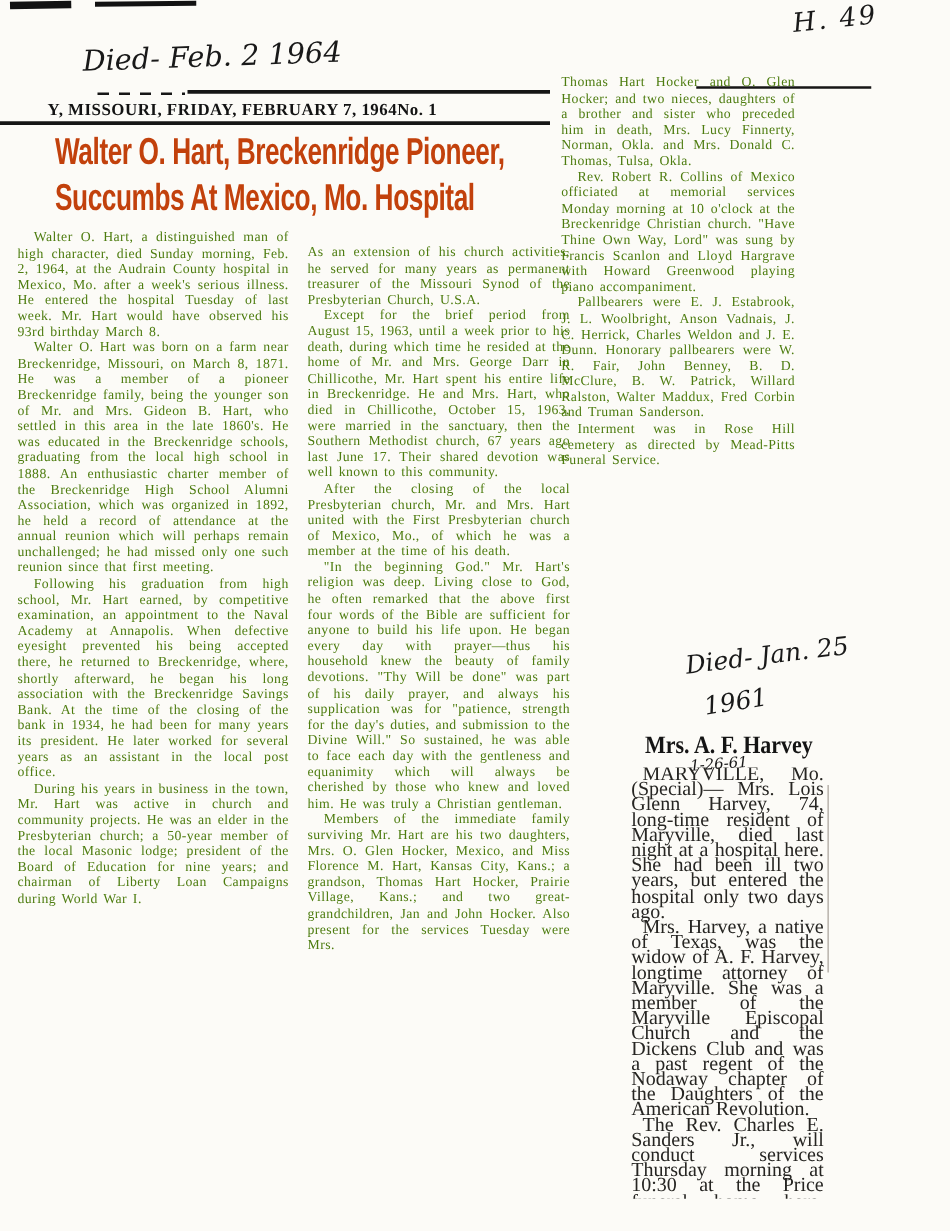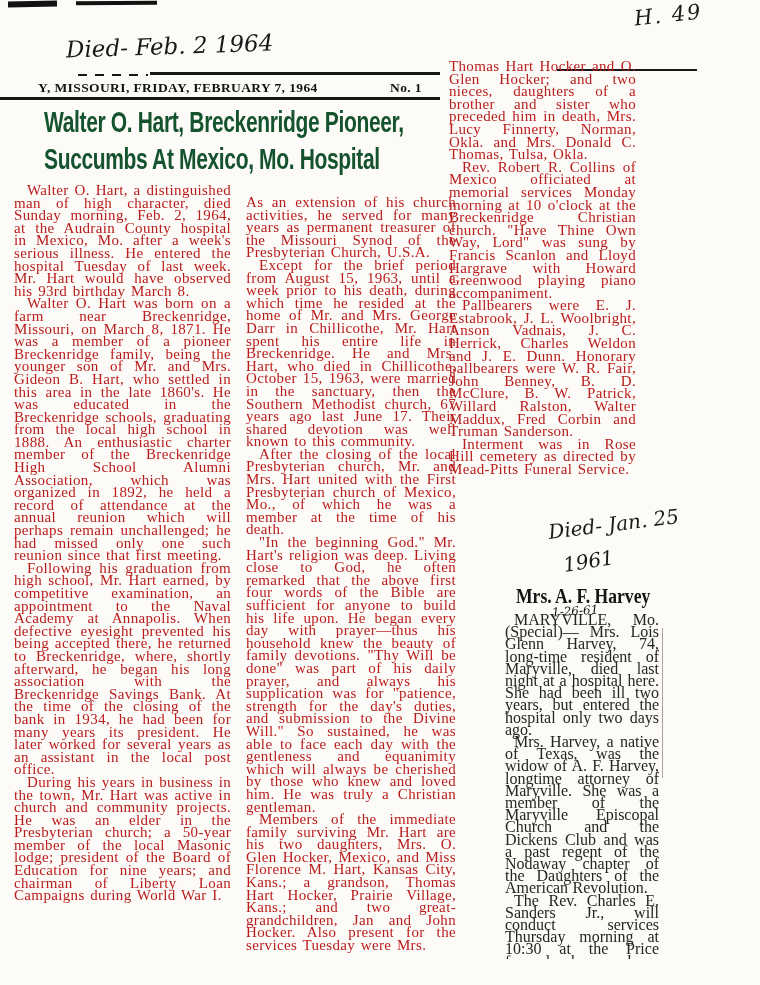--- a/index.html
+++ b/index.html
@@ -29,39 +29,39 @@
   
   .rule{position:absolute;background:#161616;}
   .rule-dashes{
     position:absolute;left:78px;top:74px;width:70px;height:2px;
     background:repeating-linear-gradient(90deg,#161616 0 9px,transparent 9px 17px);
   }
   .harvey-rule{position:absolute;left:662px;top:628px;width:1px;height:150px;background:#a9a49c;}
   
   .masthead{
     position:absolute;left:38px;top:80px;width:384px;
-    display:flex;justify-content:space-between;align-items:baseline;
+    display:flex;justify-content:flex-start;align-items:baseline;
     font-weight:bold;font-size:13.5px;letter-spacing:0.4px;color:#131313;
     white-space:nowrap;
   }
   
-  .headline{position:absolute;left:44px;top:103px;color:#14532d;}
+  .headline{position:absolute;left:44px;top:103px;color:#c2410c;}
   .headline .hl{
     display:block;white-space:nowrap;
     font-family:"Liberation Sans", sans-serif;
     font-weight:bold;font-size:30px;line-height:37px;
     letter-spacing:-0.5px;
     transform:scaleX(0.70);transform-origin:left top;
   }
   
   .col{
     position:absolute;overflow:hidden;
-    font-size:15px;line-height:12.6px;
+    font-size:11px;line-height:12.6px;
     letter-spacing:0.35px;word-spacing:1.5px;
-    text-align:justify;color:#b91c1c;
+    text-align:justify;color:#4d7c0f;
   }
   .col p{margin:0;}
   .col p.indent{text-indent:13px;}
   .col1{left:14px;top:184px;width:217px;height:772px;}
   .col2{left:246px;top:196px;width:210px;height:790px;}
   .col3{left:449px;top:60px;width:187px;height:425px;}
   
   .harvey-headline{
     position:absolute;left:516px;top:585px;
     font-weight:bold;font-size:20px;color:#141414;white-space:nowrap;

